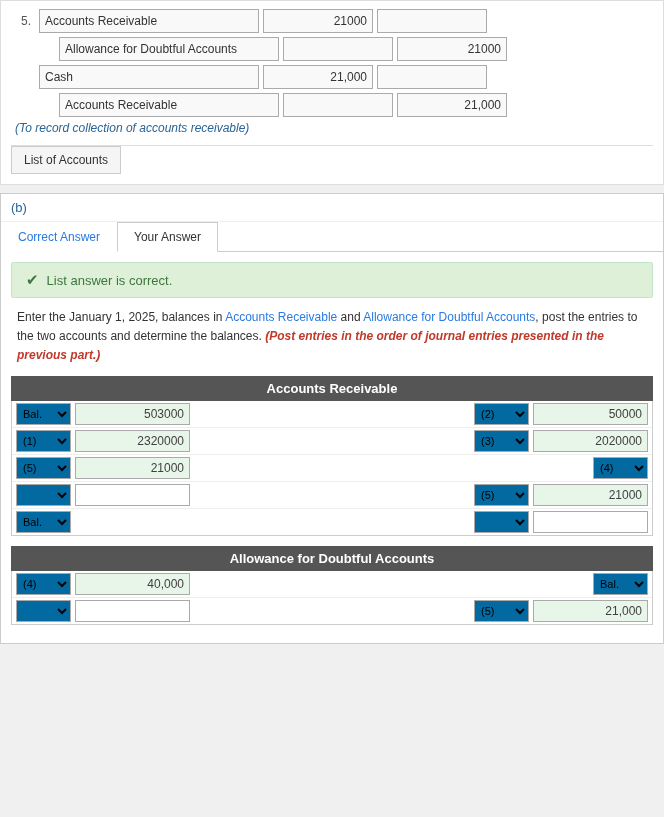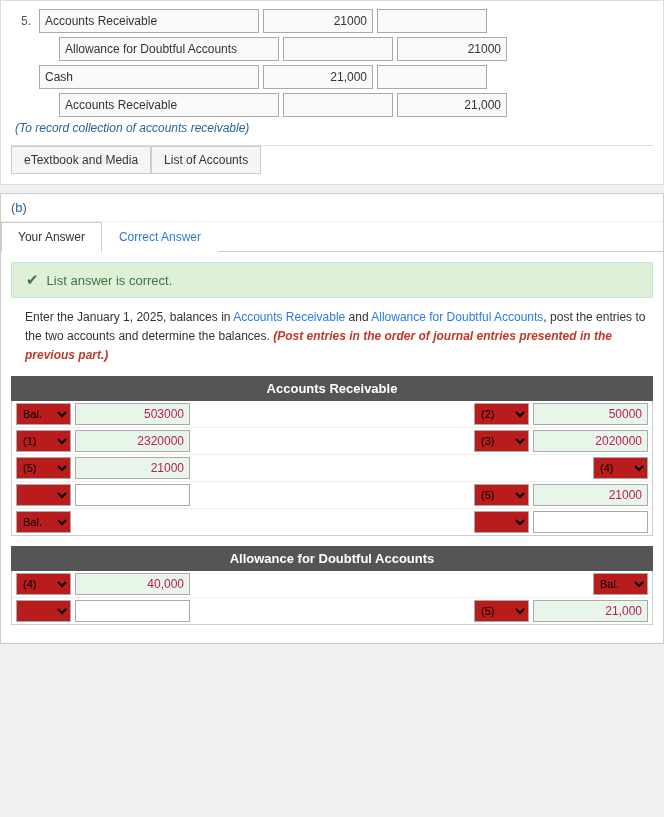--- a/index.html
+++ b/index.html
@@ -144,21 +144,21 @@
     }
 
     .correct-banner .check {
       color: #3c763d;
       font-size: 15px;
     }
 
     .description-text {
       font-size: 12px;
       color: #333;
-      padding: 0 10px 10px 24px;
+      padding: 0 10px 10px 16px;
       line-height: 1.6;
     }
 
     .description-text .highlight-blue {
       color: #2a7ae2;
     }
 
     .description-text .highlight-red {
       color: #c0392b;
       font-style: italic;
@@ -193,33 +193,33 @@
 
     .ledger-row:last-child {
       border-bottom: none;
     }
 
     .ledger-select {
       width: 55px;
       height: 22px;
       border: 1px solid #aaa;
       font-size: 11px;
-      background: #b91c1c;
+      background: #0369a1;
       padding: 1px 2px;
     }
 
     .ledger-input {
       width: 115px;
       height: 22px;
       border: 1px solid #aaa;
       background: #e8f5e9;
       text-align: right;
       font-size: 12px;
       padding: 1px 5px;
-      color: #be185d;
+      color: #404040;
     }
 
     .ledger-input.empty {
       background: #fff;
     }
 
     .section-b-content {
       padding-bottom: 8px;
     }
   </style>
@@ -248,31 +248,30 @@
   </div>
   <div class="journal-row indent">
     <span class="row-num"></span>
     <input class="journal-input label-input" value="Accounts Receivable" readonly="" style="">
     <input class="journal-input amount-input" value="" readonly="" style="">
     <input class="journal-input amount-input" value="21,000" readonly="" style="">
   </div>
   <div class="italic-note">(To record collection of accounts receivable)</div>
 
   <div class="footer-links">
-    <div class="footer-link">eTextbook and Media</div>
     <div class="footer-link">List of Accounts</div>
   </div>
 </div>
 
 <div class="section-b">
   <div class="section-b-header">(b)</div>
 
   <div class="tabs">
+    <div class="tab inactive">Correct Answer</div>
     <div class="tab active">Your Answer</div>
-    <div class="tab inactive">Correct Answer</div>
   </div>
 
   <div class="section-b-content">
 
     <div class="correct-banner">
       <span class="check">✔</span>
       <span>List answer is correct.</span>
     </div>
 
     <div class="description-text">

